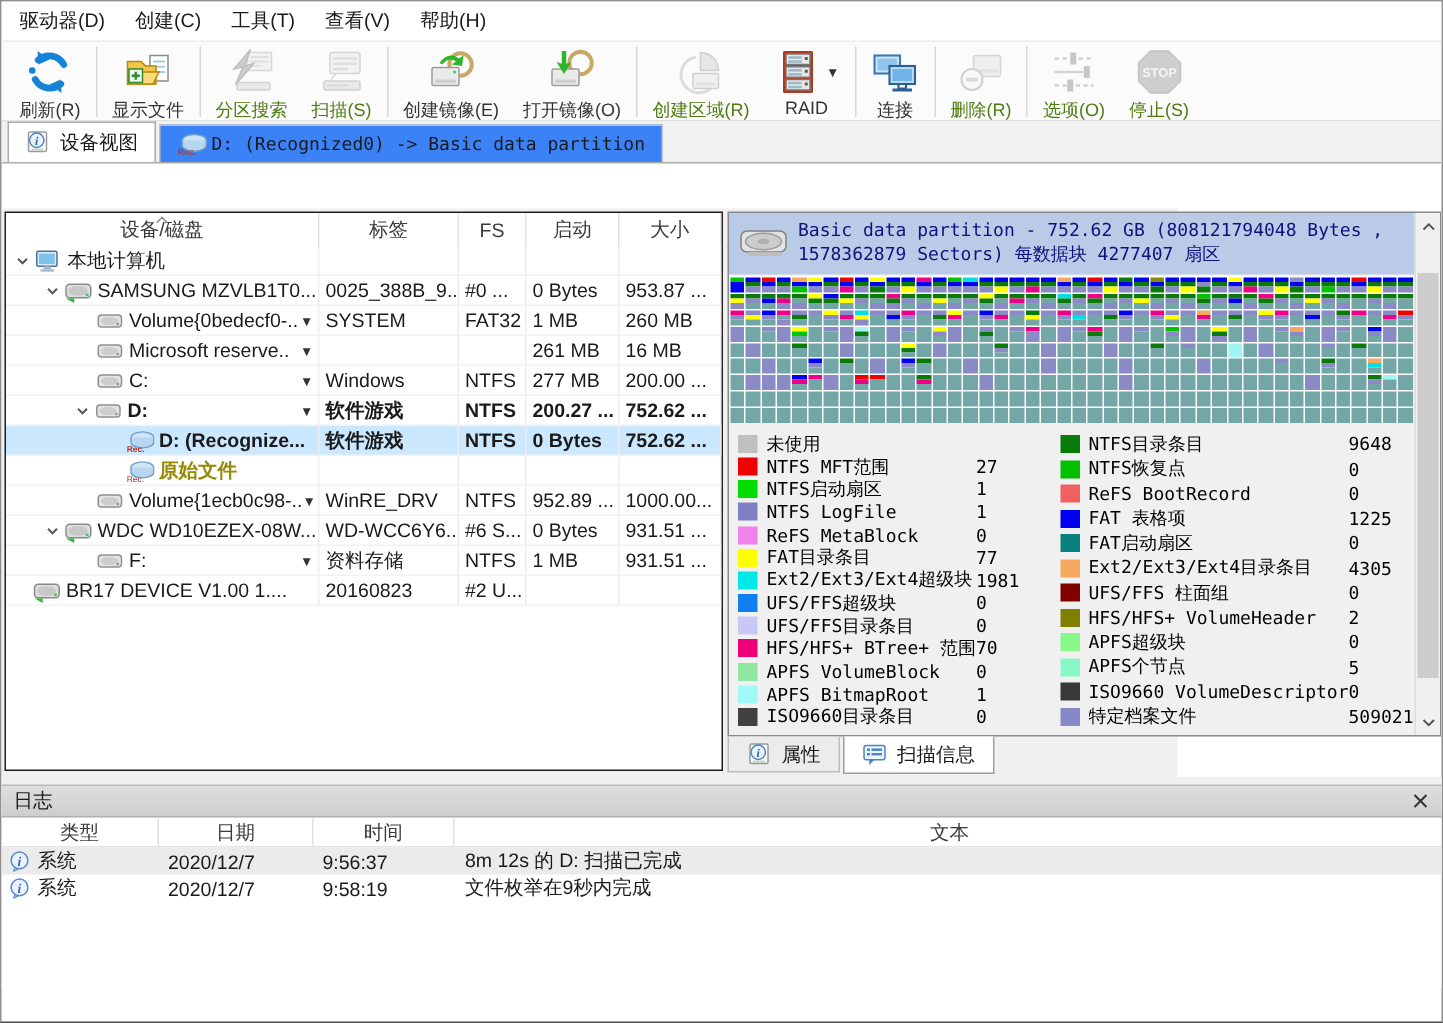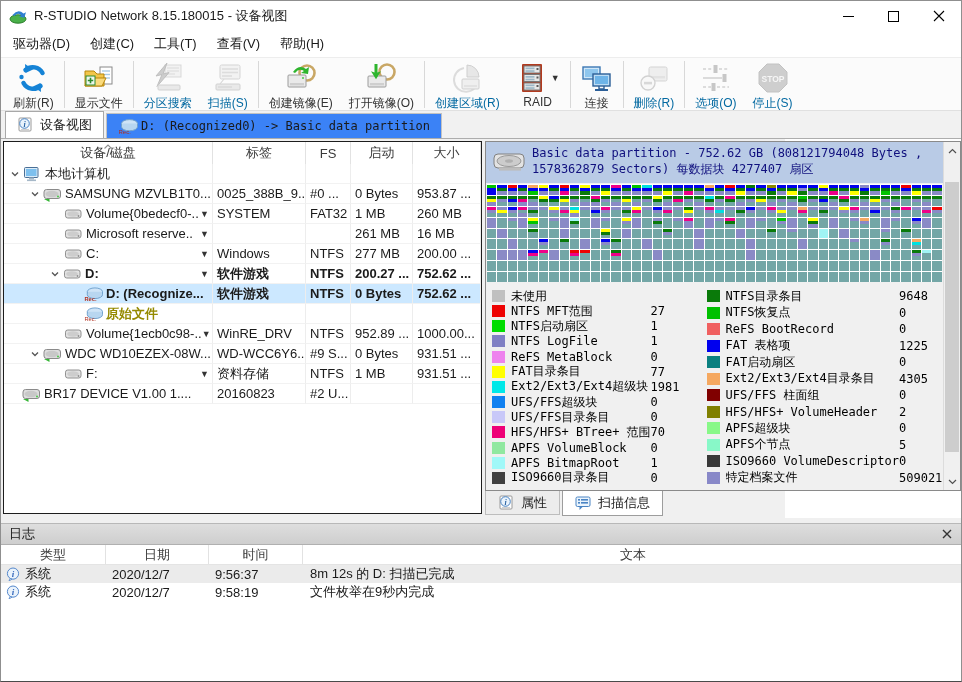--- a/index.html
+++ b/index.html
@@ -14,21 +14,21 @@
   .win-btns { margin-left:auto; display:flex; height:30px; }
   .win-btn { width:45px; height:30px; display:flex; align-items:center; justify-content:center; }
 
   
   .menubar { height:26px; display:flex; align-items:center; padding-left:2px; background:#fff; }
   .menu-item { padding:4px 10px; }
 
   
   .toolbar { height:54px; display:flex; align-items:flex-start; padding:2px 0 0 4px; background:#fbfbfb; border-top:1px solid #ededed; border-bottom:1px solid #e0e0e0; }
   .tb-item { display:flex; flex-direction:column; align-items:center; padding:1px 8px 0 8px; font-size:12px; color:#333; white-space:nowrap; }
-  .tb-item.disabled { color:#0369a1; }
+  .tb-item.disabled { color:#4d7c0f; }
   .tb-iconrow { display:flex; align-items:center; height:34px; }
   .tb-icon { width:32px; height:32px; display:inline-block; }
   .tb-dd { font-size:9px; color:#333; margin-left:3px; }
   .tb-sep { width:1px; background:#d8d8d8; height:47px; margin:1px 2px 0 2px; }
 
   
   .tabbar { height:28px; background:#f1f1f1; display:flex; align-items:flex-end; padding-left:4px; border-bottom:1px solid #adadad; }
   .tab { height:25px; display:flex; align-items:center; padding:0 11px; margin-right:2px; background:#3b82f6; border:1px solid #c2c2c2; border-bottom:none; white-space:nowrap; }
   .tab.active { background:#fff; height:27px; border-color:#a8a8a8; }
   .tab .ticon { width:17px; height:16px; margin-right:6px; display:inline-block; }
@@ -93,46 +93,20 @@
   .lr-text { flex:1; padding-left:7px; }
 
   
   .statusbar { position:absolute; top:658px; left:0; width:962px; height:24px; background:#f1f1f1; border-top:3px solid #a9a9a9; display:flex; align-items:center; padding-left:6px; }
 </style>
 </head>
 <body>
 
 <div class="window">
 
-  <div class="titlebar">
-    <span class="app-icon">
-      <svg viewBox="0 0 18 16" width="18" height="16">
-          <ellipse cx="9" cy="11" rx="8" ry="4.2" fill="#49b049" stroke="#2e7d2e"></ellipse>
-          <path d="M3.5 7 Q9 0.5 14.5 5.5 l2.5 -1.2 -1.7 5.5 -5.3 -1.2 2.2 -1.1 Q9 4 5.5 8z" fill="#2f7fd0"></path>
-        </svg>
-    </span>
-    <span class="title-text">R-STUDIO Network 8.15.180015 - 设备视图</span>
-    <div class="win-btns">
-      <div class="win-btn">
-          <svg width="11" height="11" viewBox="0 0 11 11">
-            <line x1="0" y1="5.5" x2="11" y2="5.5" stroke="#000" stroke-width="1"></line>
-          </svg>
-        </div>
-      <div class="win-btn">
-          <svg width="11" height="11" viewBox="0 0 11 11">
-            <rect x="0.5" y="0.5" width="10" height="10" fill="none" stroke="#000" stroke-width="1"></rect>
-          </svg>
-        </div>
-      <div class="win-btn">
-          <svg width="12" height="12" viewBox="0 0 12 12">
-            <path d="M1 1 L11 11 M11 1 L1 11" stroke="#000" stroke-width="1.1"></path>
-          </svg>
-        </div>
-    </div>
-  </div>
 
   <div class="menubar" id="menubar">
       <div class="menu-item">驱动器(D)</div>
       <div class="menu-item">创建(C)</div>
       <div class="menu-item">工具(T)</div>
       <div class="menu-item">查看(V)</div>
       <div class="menu-item">帮助(H)</div>
     </div>
 
   <div class="toolbar" id="toolbar">
@@ -538,21 +512,21 @@
                 <svg viewBox="0 0 19 16" width="19" height="16">
                   <rect x="1" y="3.5" width="16.5" height="9" rx="2.5" fill="#dddddd" stroke="#8a8a8a"></rect>
                   <ellipse cx="9" cy="8" rx="6.5" ry="3.2" fill="#c8c8c8"></ellipse>
                   <circle cx="15" cy="10.5" r="1" fill="#49c949"></circle>
                   <path d="M1 13 l5.5 3 v-3z" fill="#35b535"></path>
                 </svg>
               </span>
               <span class="name-text">WDC WD10EZEX-08W...</span>
             </div>
             <div class="tc" style="width: 93px;">WD-WCC6Y6...</div>
-            <div class="tc" style="width: 45px;">#9 S...</div>
+            <div class="tc" style="width: 45px;">#6 S...</div>
             <div class="tc" style="width: 62px;">0 Bytes</div>
             <div class="tc" style="width: 66px; flex: 1 1 0%;">931.51 ...</div>
           </div>
           <div class="tree-row">
             <div class="tc tc-name" style="width: 209px; padding-left: 60px;">
               <span class="ticon16">
                 <svg viewBox="0 0 19 14" width="19" height="14">
                   <rect x="1.5" y="3" width="15.5" height="8" rx="2.2" fill="#e2e2e2" stroke="#909090"></rect>
                   <ellipse cx="9" cy="7" rx="5.8" ry="2.7" fill="#cdcdcd"></ellipse>
                   <circle cx="14.5" cy="9" r="0.9" fill="#8f8f8f"></circle>

